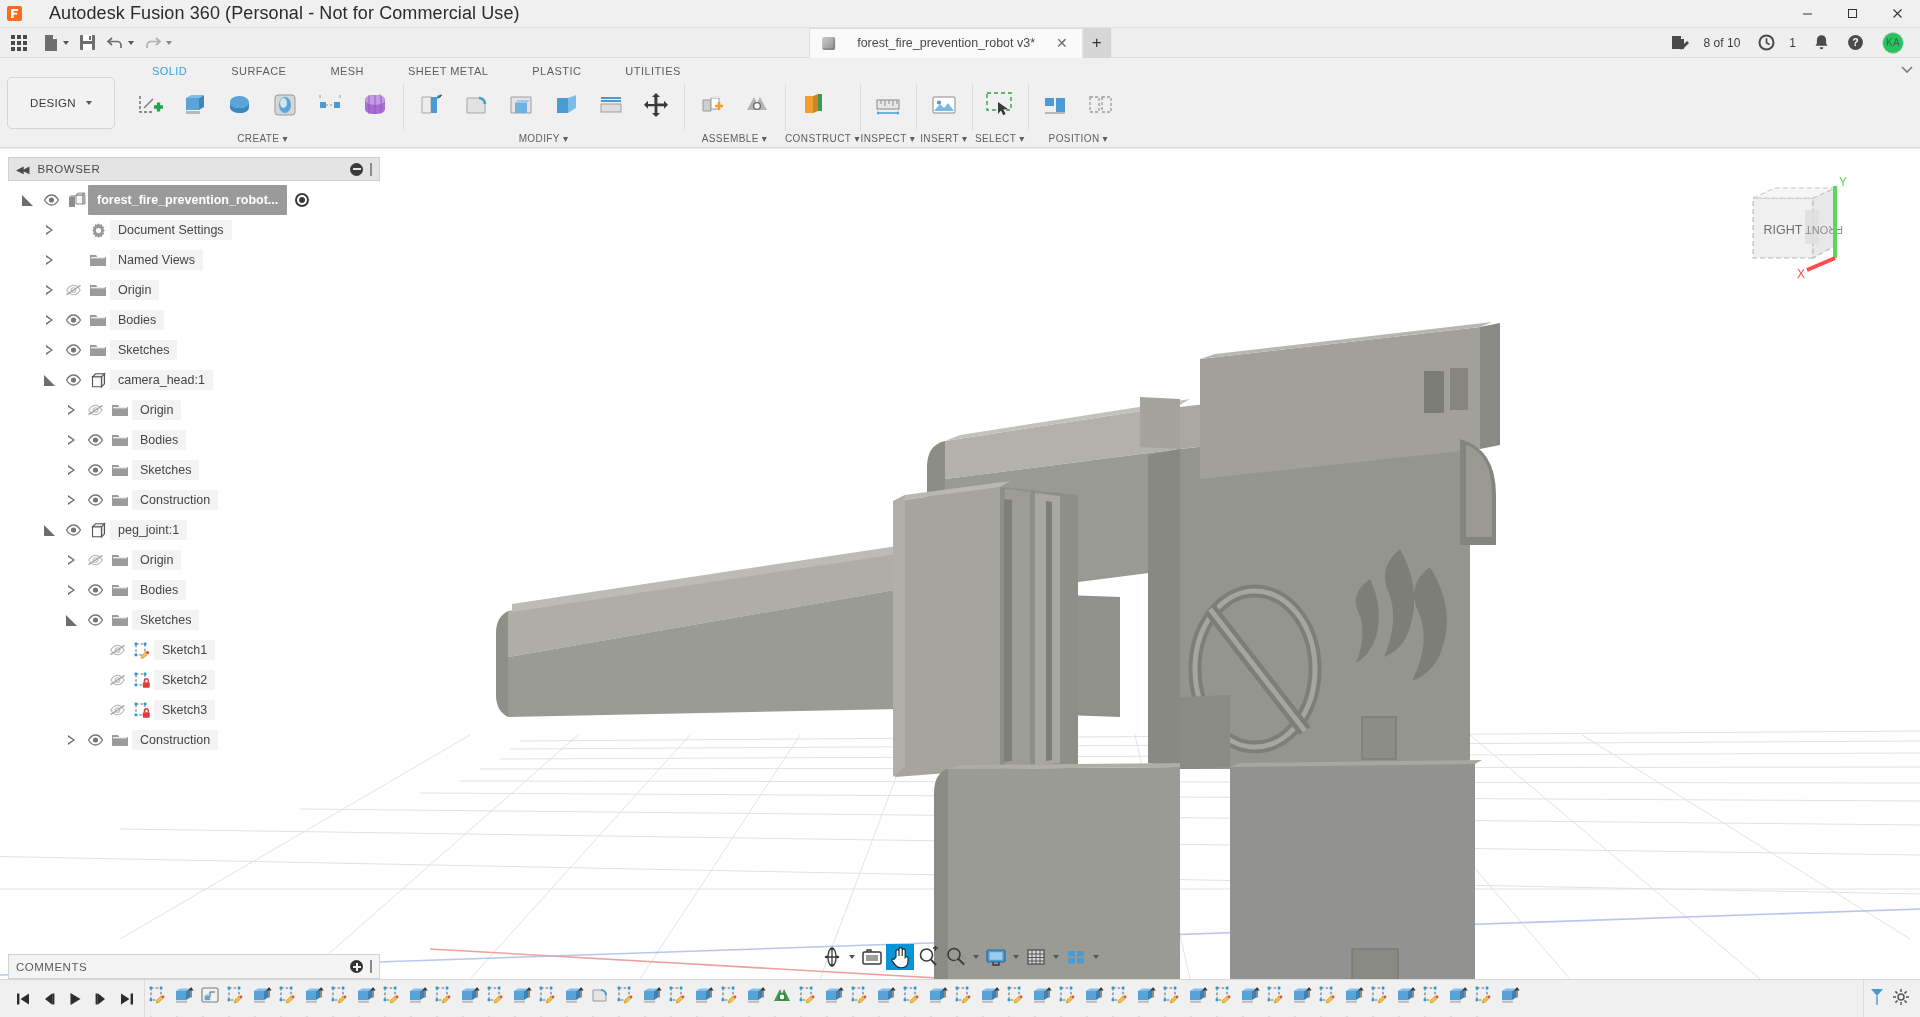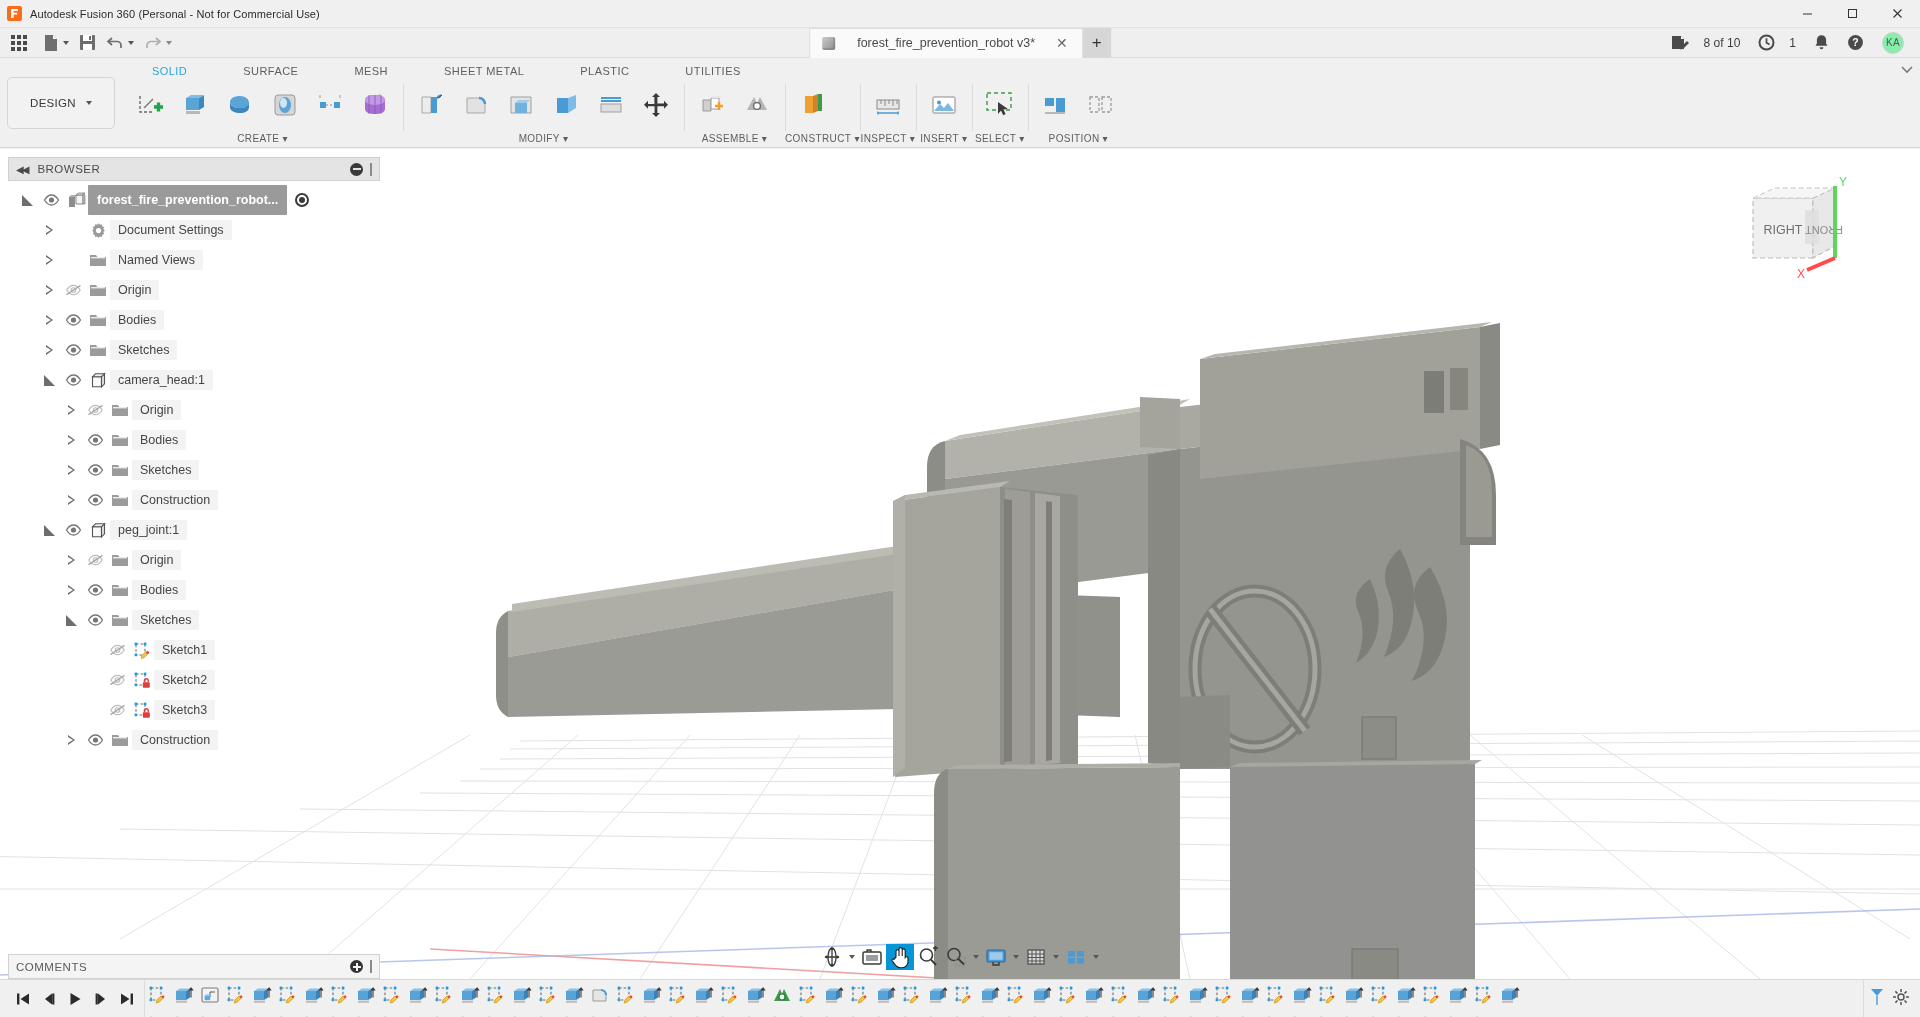--- a/index.html
+++ b/index.html
@@ -7,21 +7,21 @@
   html,body { width:1920px; height:1017px; overflow:hidden;
     font-family:"Liberation Sans", sans-serif; background:#f0f0f0; }
 
   
   #titlebar { height:28px; background:#f0f0f0; display:flex; align-items:center;
     border-bottom:1px solid #e2e2e2; position:relative; }
   #app-logo { width:15px; height:15px; margin:0 8px 0 7px; background:#ff6b1a;
     border-radius:2px; position:relative; flex:none; }
   #app-logo:after { content:""; position:absolute; left:4px; top:3px; width:7px; height:9px;
     background:#fff; clip-path:polygon(0 0,100% 0,100% 22%,38% 22%,38% 42%,88% 42%,88% 62%,38% 62%,38% 100%,0 100%); }
-  #app-title { font-size:11px; color:#2b2b2b; letter-spacing:.1px; }
+  #app-title { font-size:18px; color:#2b2b2b; letter-spacing:.1px;margin-left:19px; }
   #win-buttons { margin-left:auto; display:flex; height:28px; }
   .win-btn { width:45px; height:28px; display:flex; align-items:center;
     justify-content:center; color:#333; font-size:12px; }
 
   
   #qat-row { height:30px; background:#efefef; display:flex; align-items:center;
     position:relative; border-bottom:1px solid #dcdcdc; }
   .qat-btn { display:flex; align-items:center; justify-content:center; height:30px;
     padding:0 5px; }
   .grid9 { display:grid; grid-template-columns:repeat(3,4px); grid-template-rows:repeat(3,4px);
@@ -39,33 +39,33 @@
   .tab-cube { width:13px; height:13px; background:linear-gradient(135deg,#c9c9c9,#8f8f8f);
     border-radius:2px; flex:none; box-shadow:inset -2px -2px 0 rgba(0,0,0,.12); }
   .tab-close { color:#6a6a6a; font-size:14px; margin-left:14px; line-height:1; }
   .tab-add { width:28px; height:30px; display:flex; align-items:center; justify-content:center;
     background:#d6d6d6; color:#333; font-size:17px; font-weight:300; }
 
   #qat-right { margin-left:auto; display:flex; align-items:center; gap:2px;
     padding-right:8px; height:30px; }
   .qr-item { display:flex; align-items:center; gap:14px; padding:0 8px; height:30px;
     font-size:12px; color:#3d3d3d; }
-  .avatar { width:22px; height:22px; border-radius:50%; background:#86efac;
+  .avatar { width:22px; height:22px; border-radius:50%; background:#22c55e;
     border:1px solid #d0d0d0; display:flex; align-items:center; justify-content:center;
     font-size:10px; color:#555; letter-spacing:.3px; }
 
   
   #ribbon { height:90px; background:#f0f0f0; display:flex; border-bottom:1px solid #d8d8d8;
     position:relative; }
   #ws-switch { width:122px; display:flex; align-items:center; justify-content:center; }
   #ws-btn { width:108px; height:52px; border:1px solid #d5d5d5; border-radius:5px;
     background:#f2f2f2; display:flex; align-items:center; justify-content:center; gap:6px;
     font-size:11.5px; color:#3a3a3a; letter-spacing:.3px; }
   #ribbon-main { flex:1; display:flex; flex-direction:column; }
-  #rib-tabs { height:22px; display:flex; align-items:flex-end; gap:12px; padding-left:8px; }
+  #rib-tabs { height:22px; display:flex; align-items:flex-end; gap:0; padding-left:8px; }
   .rib-tab { font-size:11px; letter-spacing:.45px; color:#5e5e5e; padding:0 22px 3px 22px; }
   .rib-tab.active { color:#2da4e0; }
   #rib-body { flex:1; display:flex; align-items:stretch; }
   .panel { display:flex; flex-direction:column; position:relative; }
   .panel + .panel:before { content:""; position:absolute; left:0; top:4px; bottom:16px;
     width:1px; background:#dcdcdc; }
   .panel-icons { flex:1; display:flex; align-items:center; gap:3px; padding:0 7px; }
   .panel-label { height:18px; display:flex; align-items:center; justify-content:center;
     font-size:10px; color:#5e5e5e; letter-spacing:.4px; gap:3px; }
   .ic { width:42px; height:44px; display:flex; align-items:center; justify-content:center;

